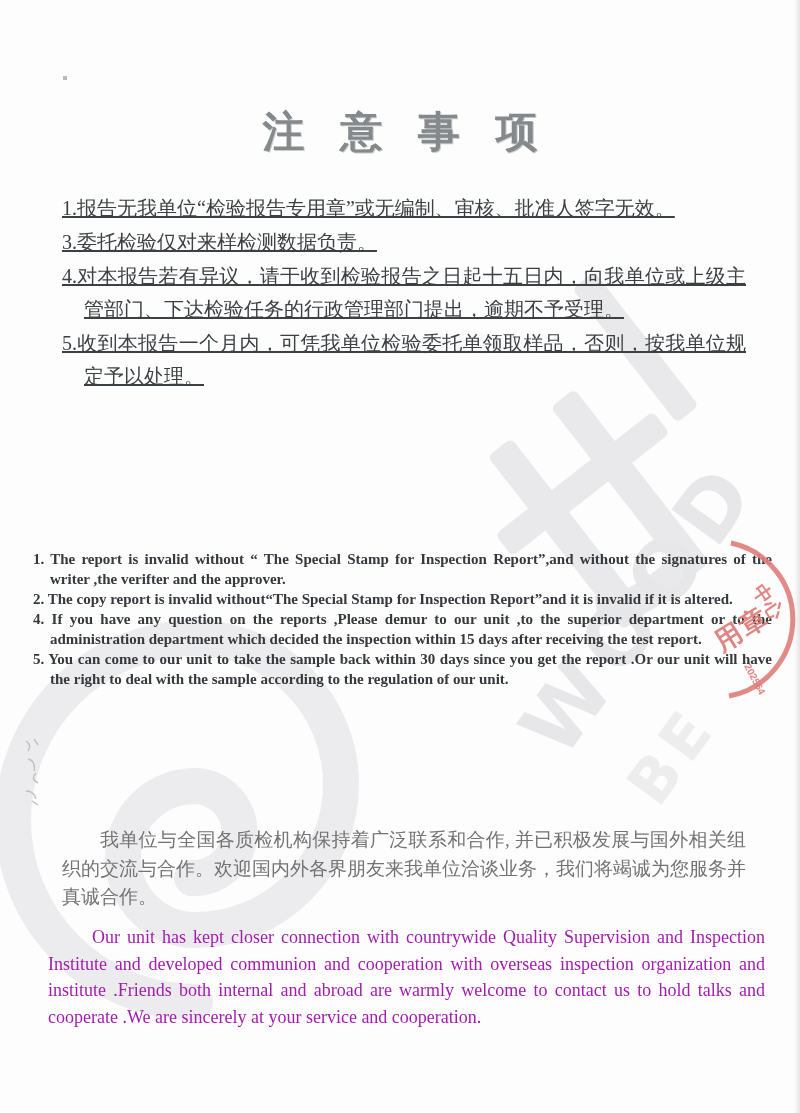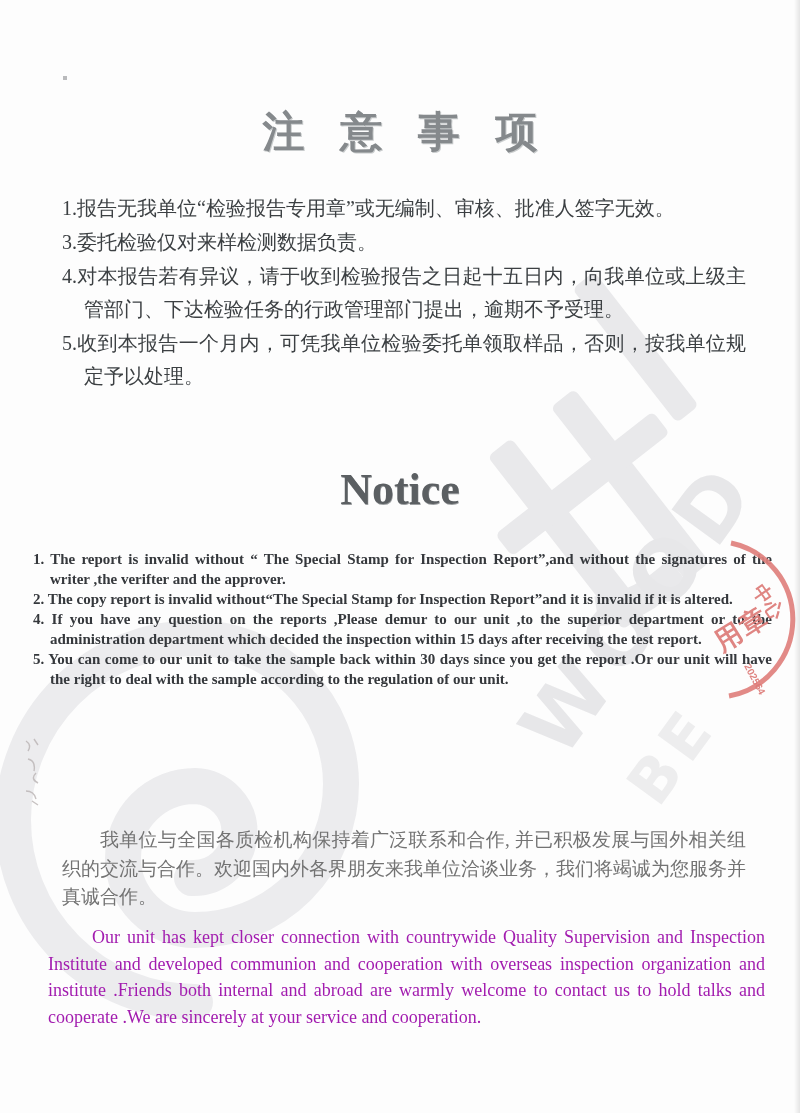--- a/index.html
+++ b/index.html
@@ -33,21 +33,21 @@
   .content{position:absolute;inset:0;z-index:1;margin-top:6px;}
   .title-cn{
     position:absolute;top:98px;left:0;width:100%;
     text-align:center;
     font-size:42px;font-weight:bold;
     letter-spacing:0.85em;text-indent:0.85em;
     color:#85898c;
     text-shadow:1px 1px 0 #c9cccd;
   }
   .cn-list{position:absolute;top:186px;left:62px;right:54px;font-size:20px;line-height:33px;color:#3c4043;}
-  .cn-item{padding-left:22px;text-indent:-22px;text-align:justify;margin-bottom:1px;}
+  .cn-item{padding-left:22px;text-indent:-22px;text-align:justify;margin-bottom:1px;text-decoration:underline;}
   .title-en{
     position:absolute;top:458px;left:0;width:100%;
     text-align:center;font-size:44px;font-weight:bold;color:#5b5f62;
     text-shadow:0.5px 0.5px 0 #9b9ea0;
   }
   .en-list{position:absolute;top:543px;left:33px;right:28px;font-size:15px;line-height:20px;color:#35383c;font-weight:bold;}
   .en-item{padding-left:17px;text-indent:-17px;text-align:justify;}
   .cn-para{
     position:absolute;top:820px;left:62px;right:54px;
     font-size:19px;line-height:28.5px;color:#737373;
@@ -99,21 +99,20 @@
 
     <div class="title-cn">注意事项</div>
 
     <div class="cn-list">
       <div class="cn-item">1.报告无我单位“检验报告专用章”或无编制、审核、批准人签字无效。</div>
       <div class="cn-item">3.委托检验仅对来样检测数据负责。</div>
       <div class="cn-item">4.对本报告若有异议，请于收到检验报告之日起十五日内，向我单位或上级主管部门、下达检验任务的行政管理部门提出，逾期不予受理。</div>
       <div class="cn-item">5.收到本报告一个月内，可凭我单位检验委托单领取样品，否则，按我单位规定予以处理。</div>
     </div>
 
-    <div class="title-en">Notice</div>
 
     <div class="en-list">
       <div class="en-item">1. The report is invalid without “ The Special Stamp for Inspection Report”,and without the signatures of the writer ,the verifter and the approver.</div>
       <div class="en-item">2. The copy report is invalid without“The Special Stamp for Inspection Report”and it is invalid if it is altered.</div>
       <div class="en-item">4. If you have any question on the reports ,Please demur to our  unit ,to the superior department or to the administration department which decided the inspection within 15 days after receiving the test report.</div>
       <div class="en-item">5. You can come to our unit to take the sample back within 30 days since you get the report .Or our unit will have the right to deal with the sample according  to the regulation of our unit.</div>
     </div>
 
     <div class="cn-para">我单位与全国各质检机构保持着广泛联系和合作, 并已积极发展与国外相关组织的交流与合作。欢迎国内外各界朋友来我单位洽谈业务，我们将竭诚为您服务并真诚合作。</div>
 

